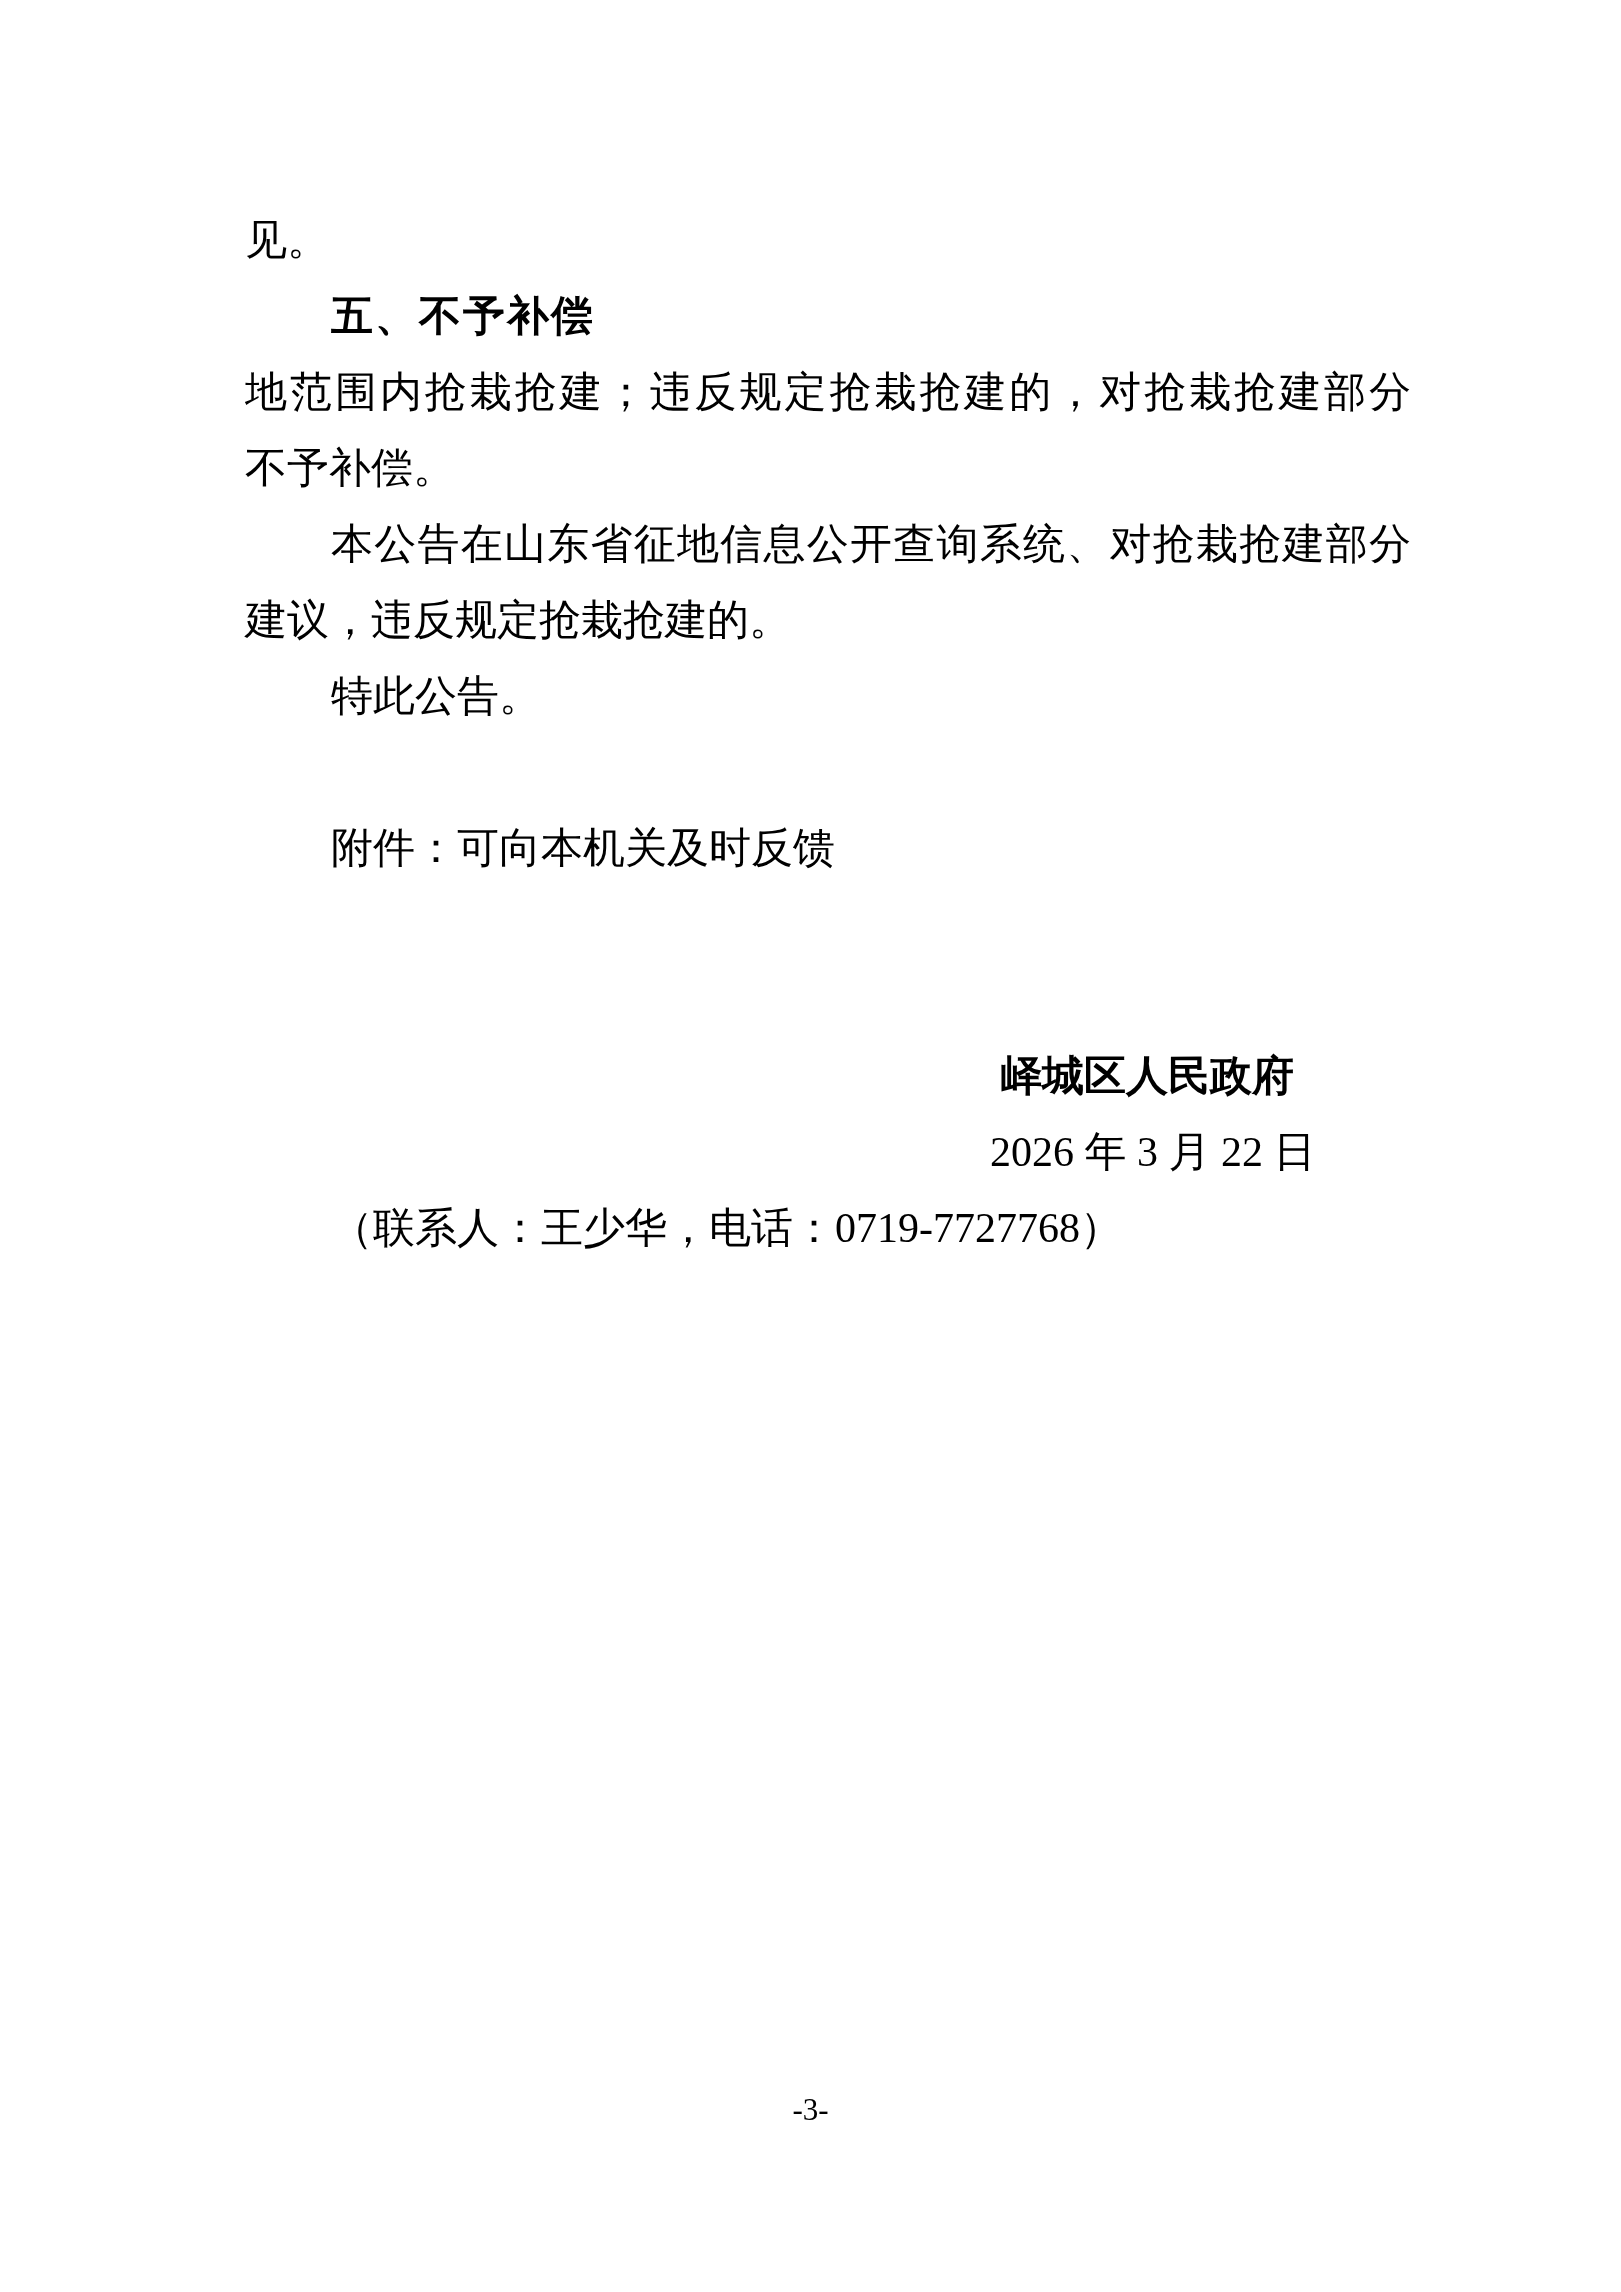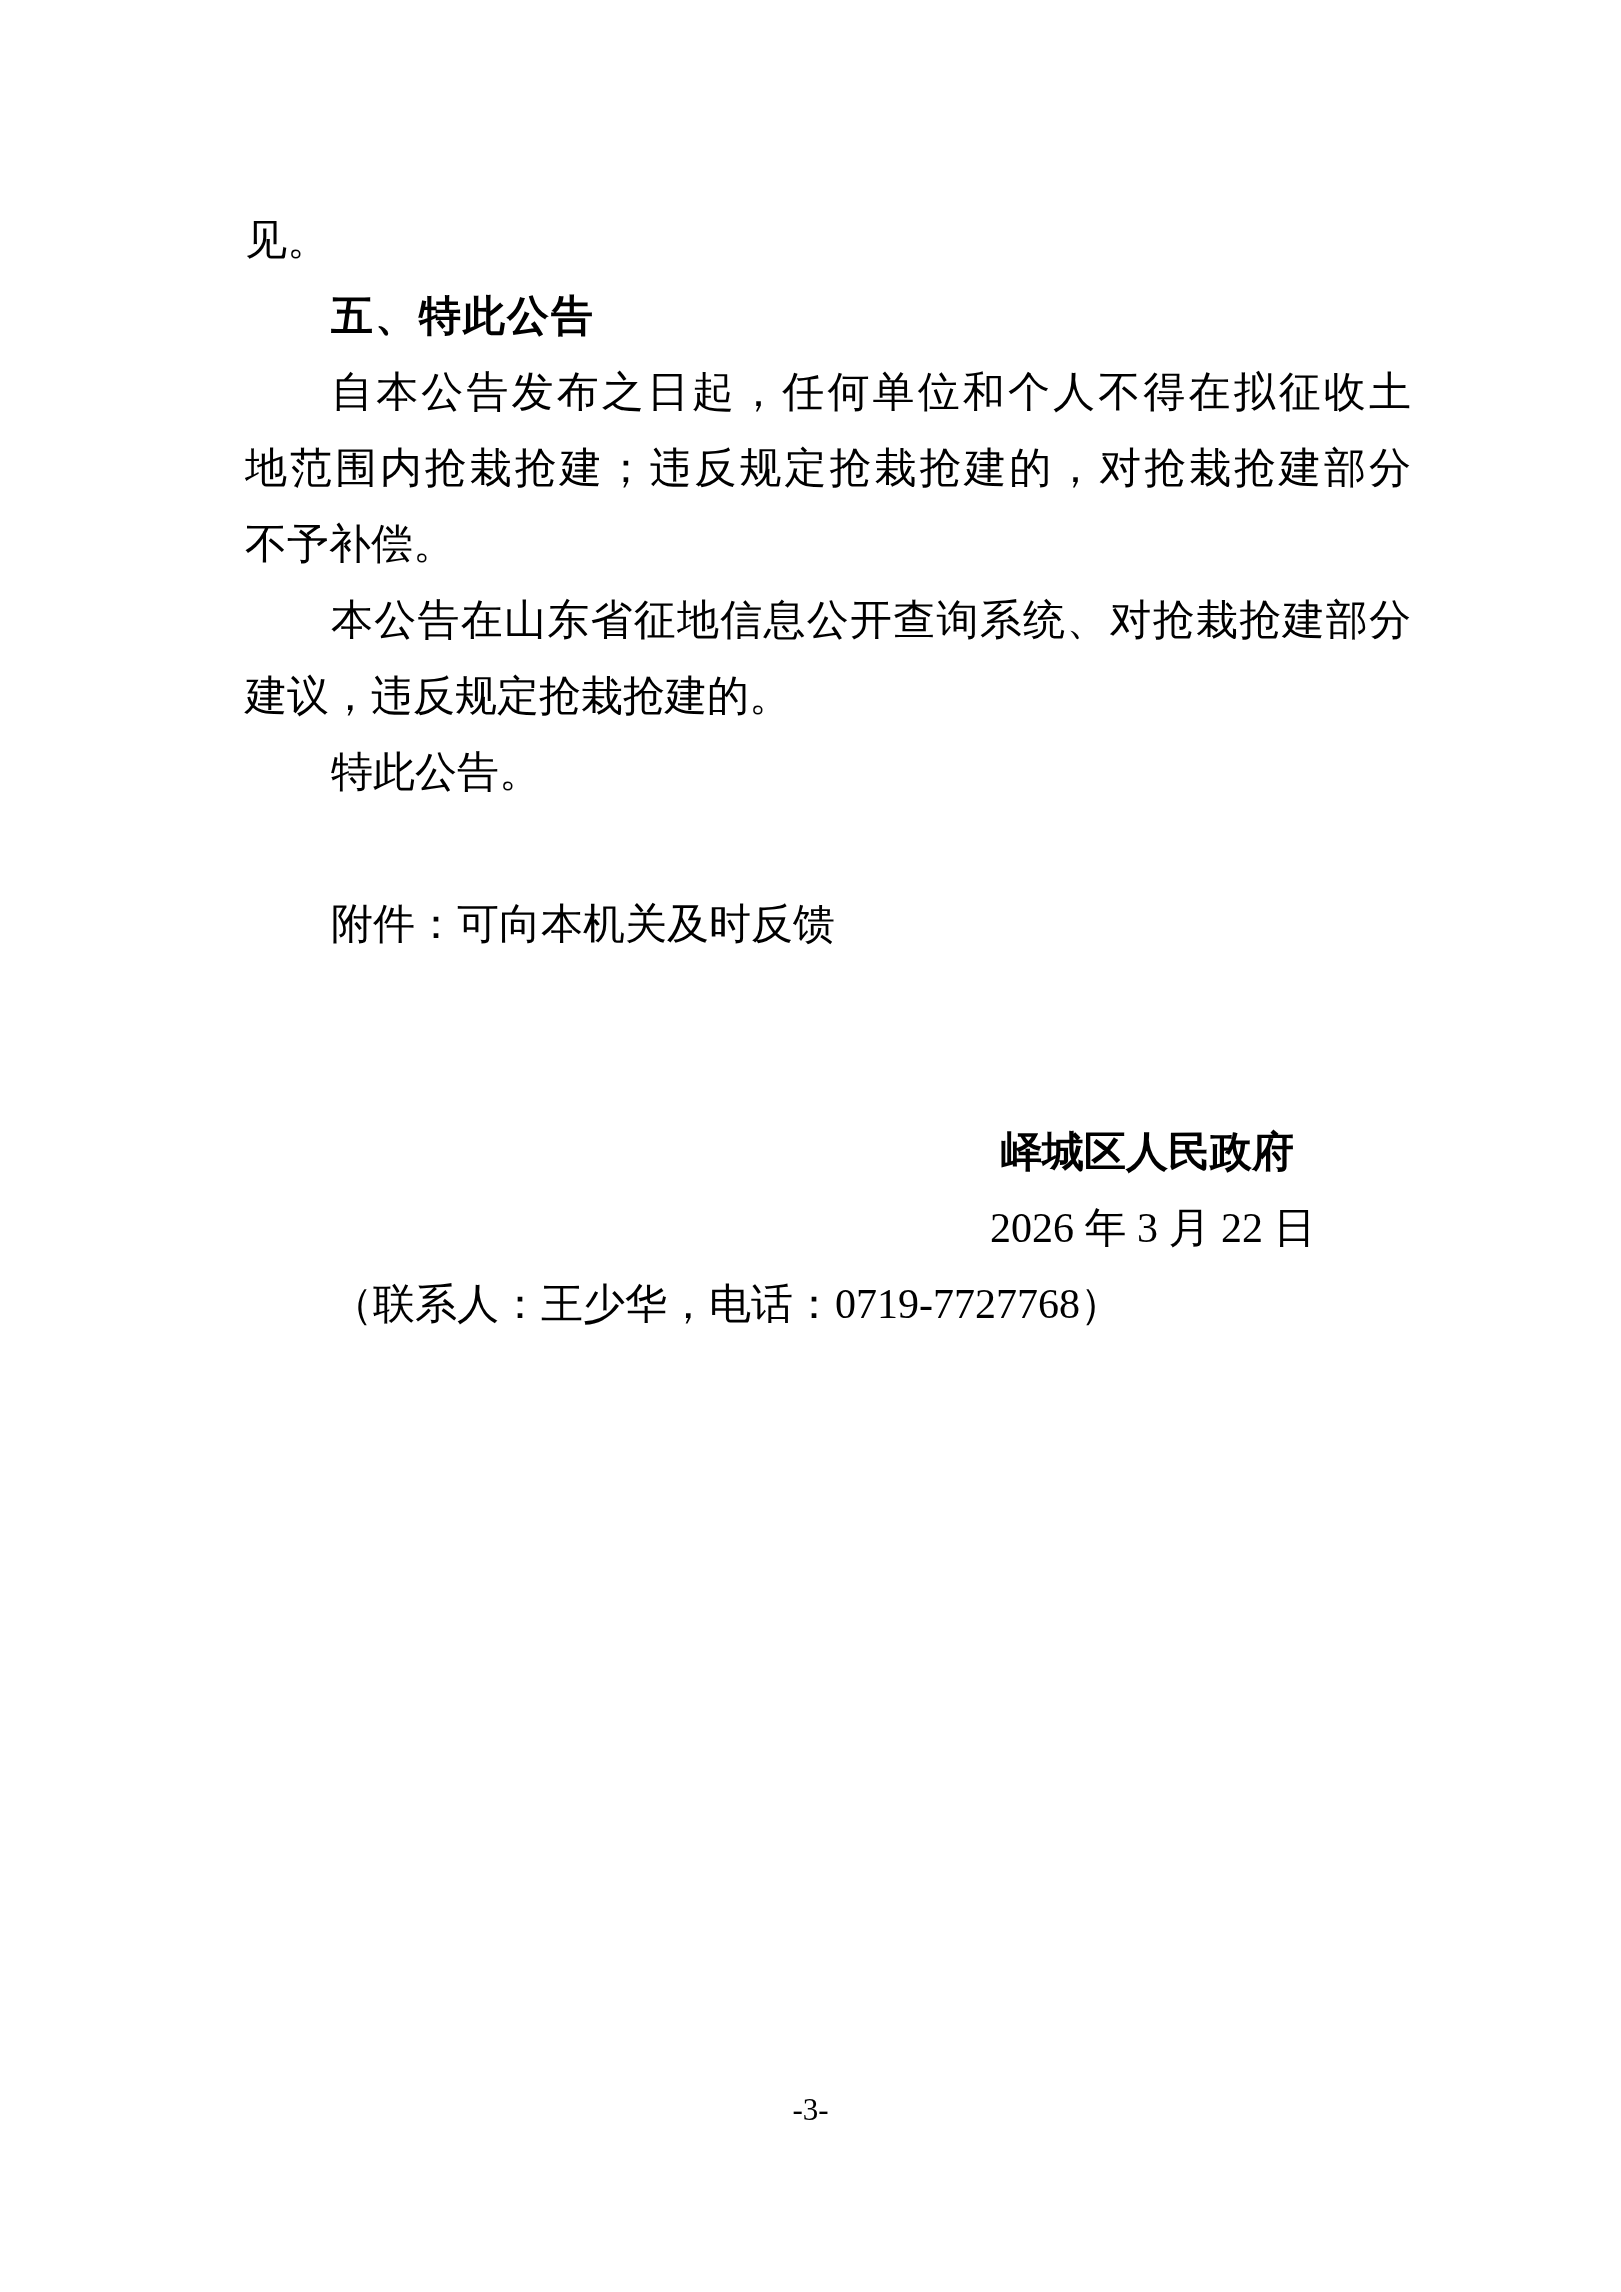--- a/index.html
+++ b/index.html
@@ -55,22 +55,21 @@
     color: #000000;
   }
 </style>
 </head>
 <body>
 
 <div class="page">
 
   <div class="body-text">
     <div class="line">见。</div>
-    <div class="line indent heading">五、特此公告</div>
-    <div class="line indent fill">自本公告发布之日起，任何单位和个人不得在拟征收土</div>
+    <div class="line indent heading">五、不予补偿</div>
     <div class="line fill">地范围内抢栽抢建；违反规定抢栽抢建的，对抢栽抢建部分</div>
     <div class="line">不予补偿。</div>
     <div class="line indent fill">本公告在山东省征地信息公开查询系统、对抢栽抢建部分</div>
     <div class="line">建议，违反规定抢栽抢建的。</div>
     <div class="line indent">特此公告。</div>
     <div class="line"></div>
     <div class="line indent">附件：可向本机关及时反馈</div>
     <div class="line"></div>
     <div class="line"></div>
     <div class="line sig-line">峄城区人民政府</div>

